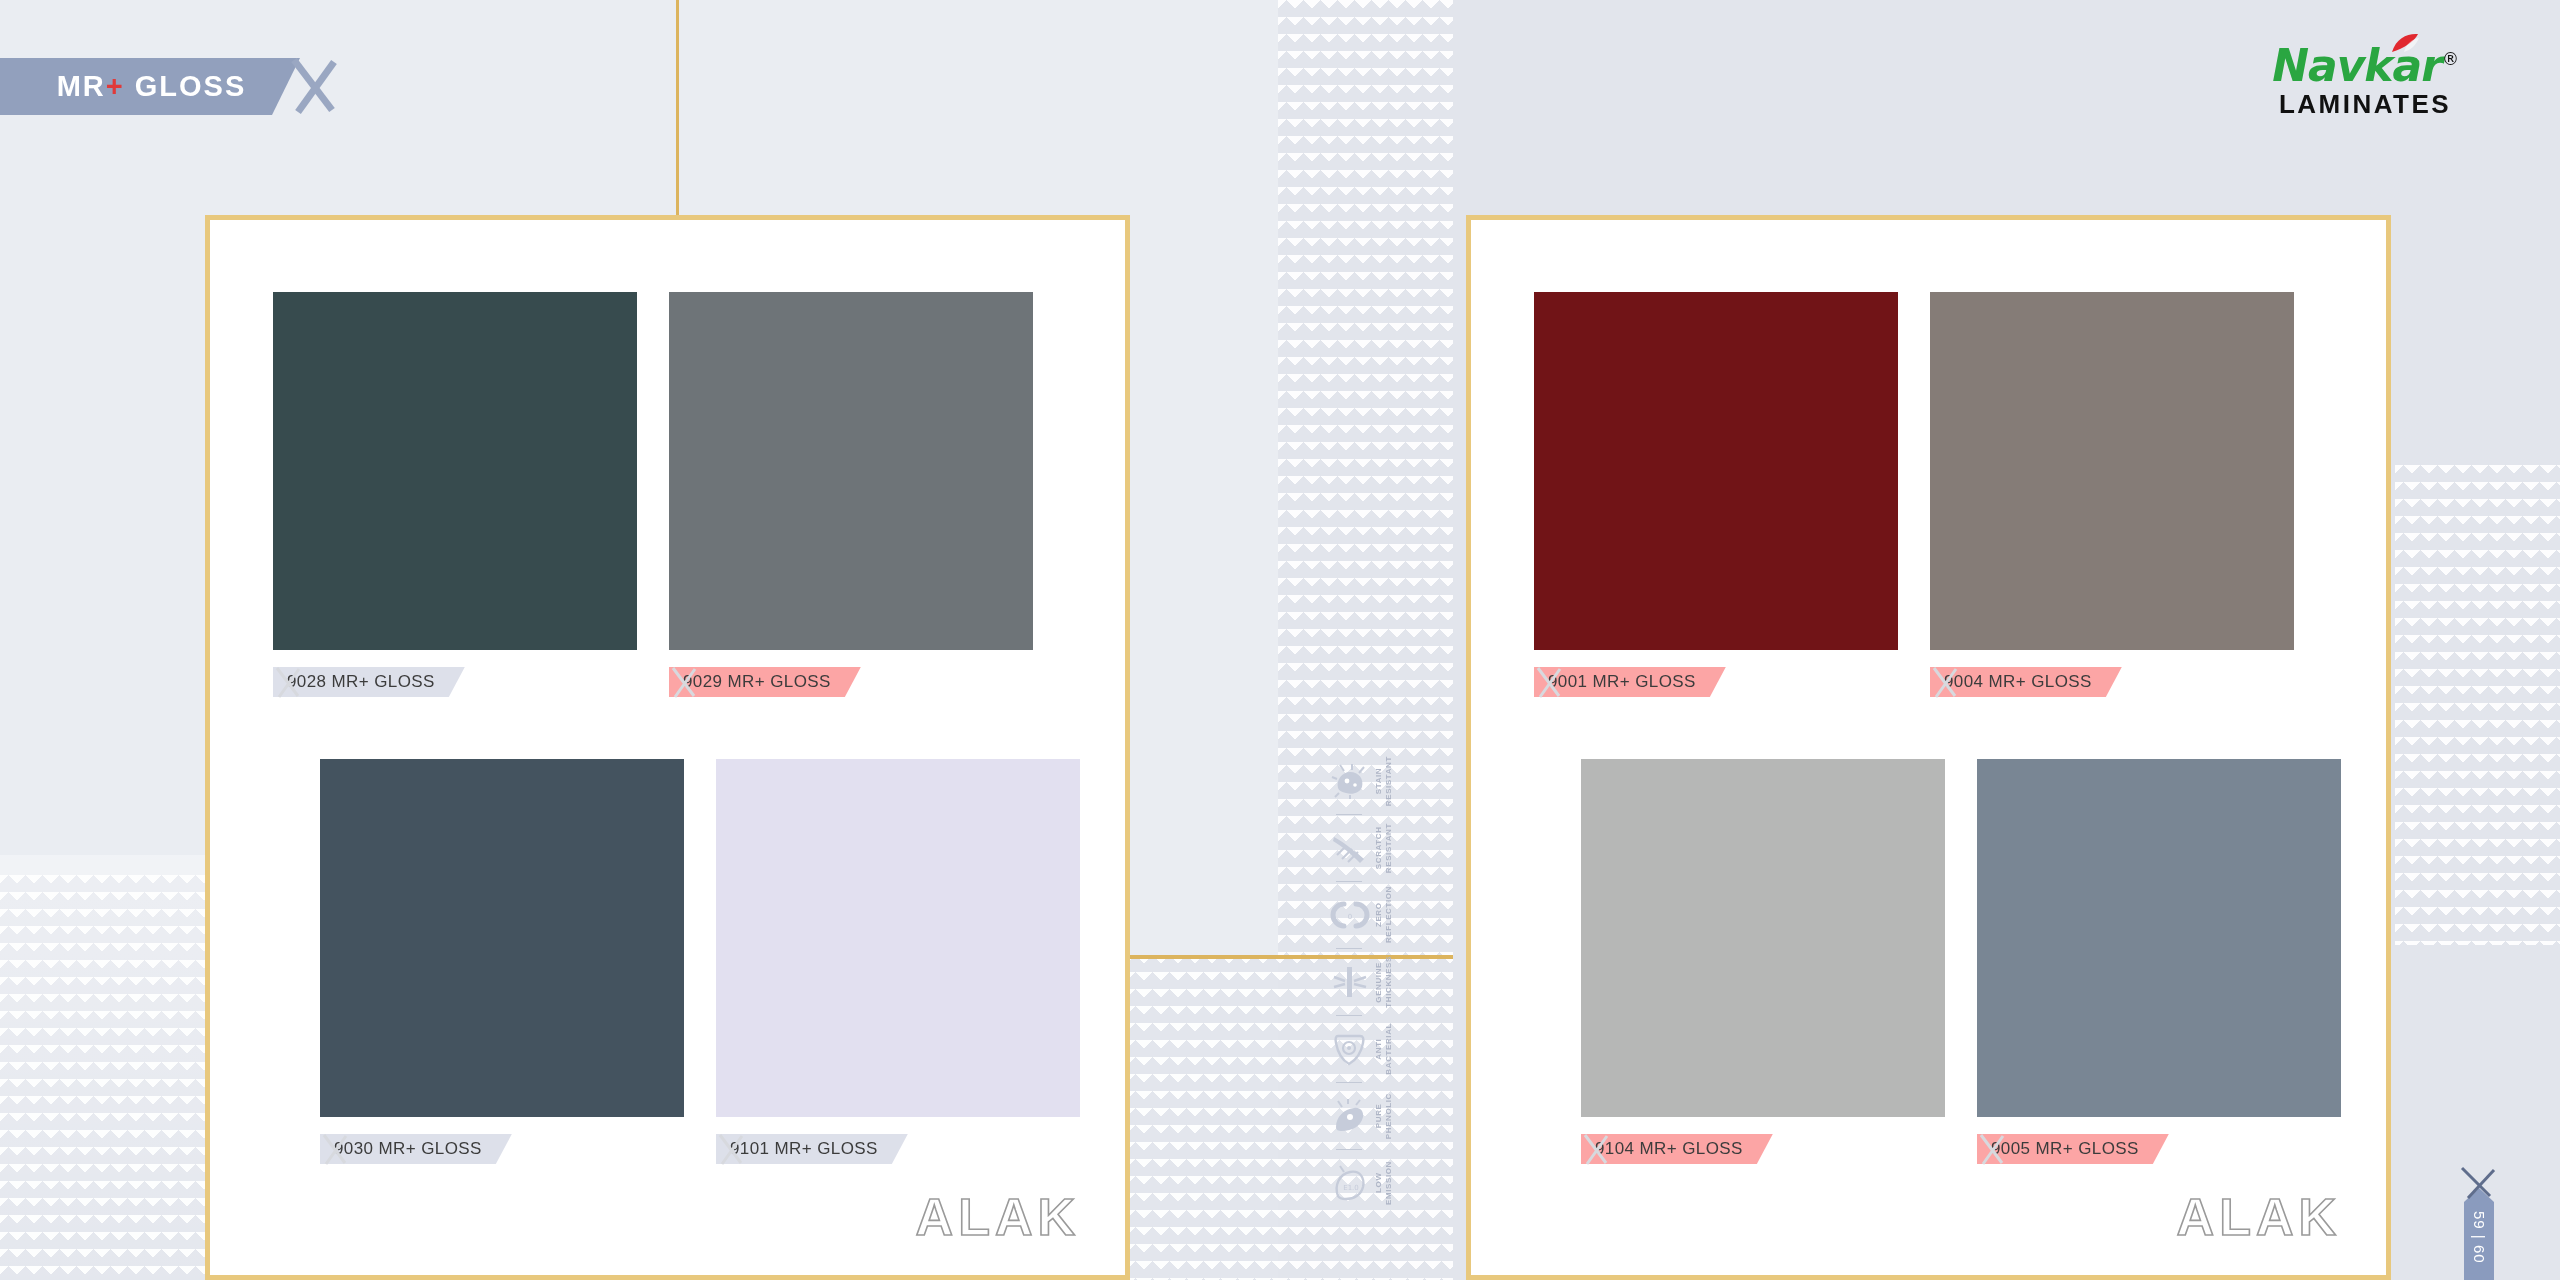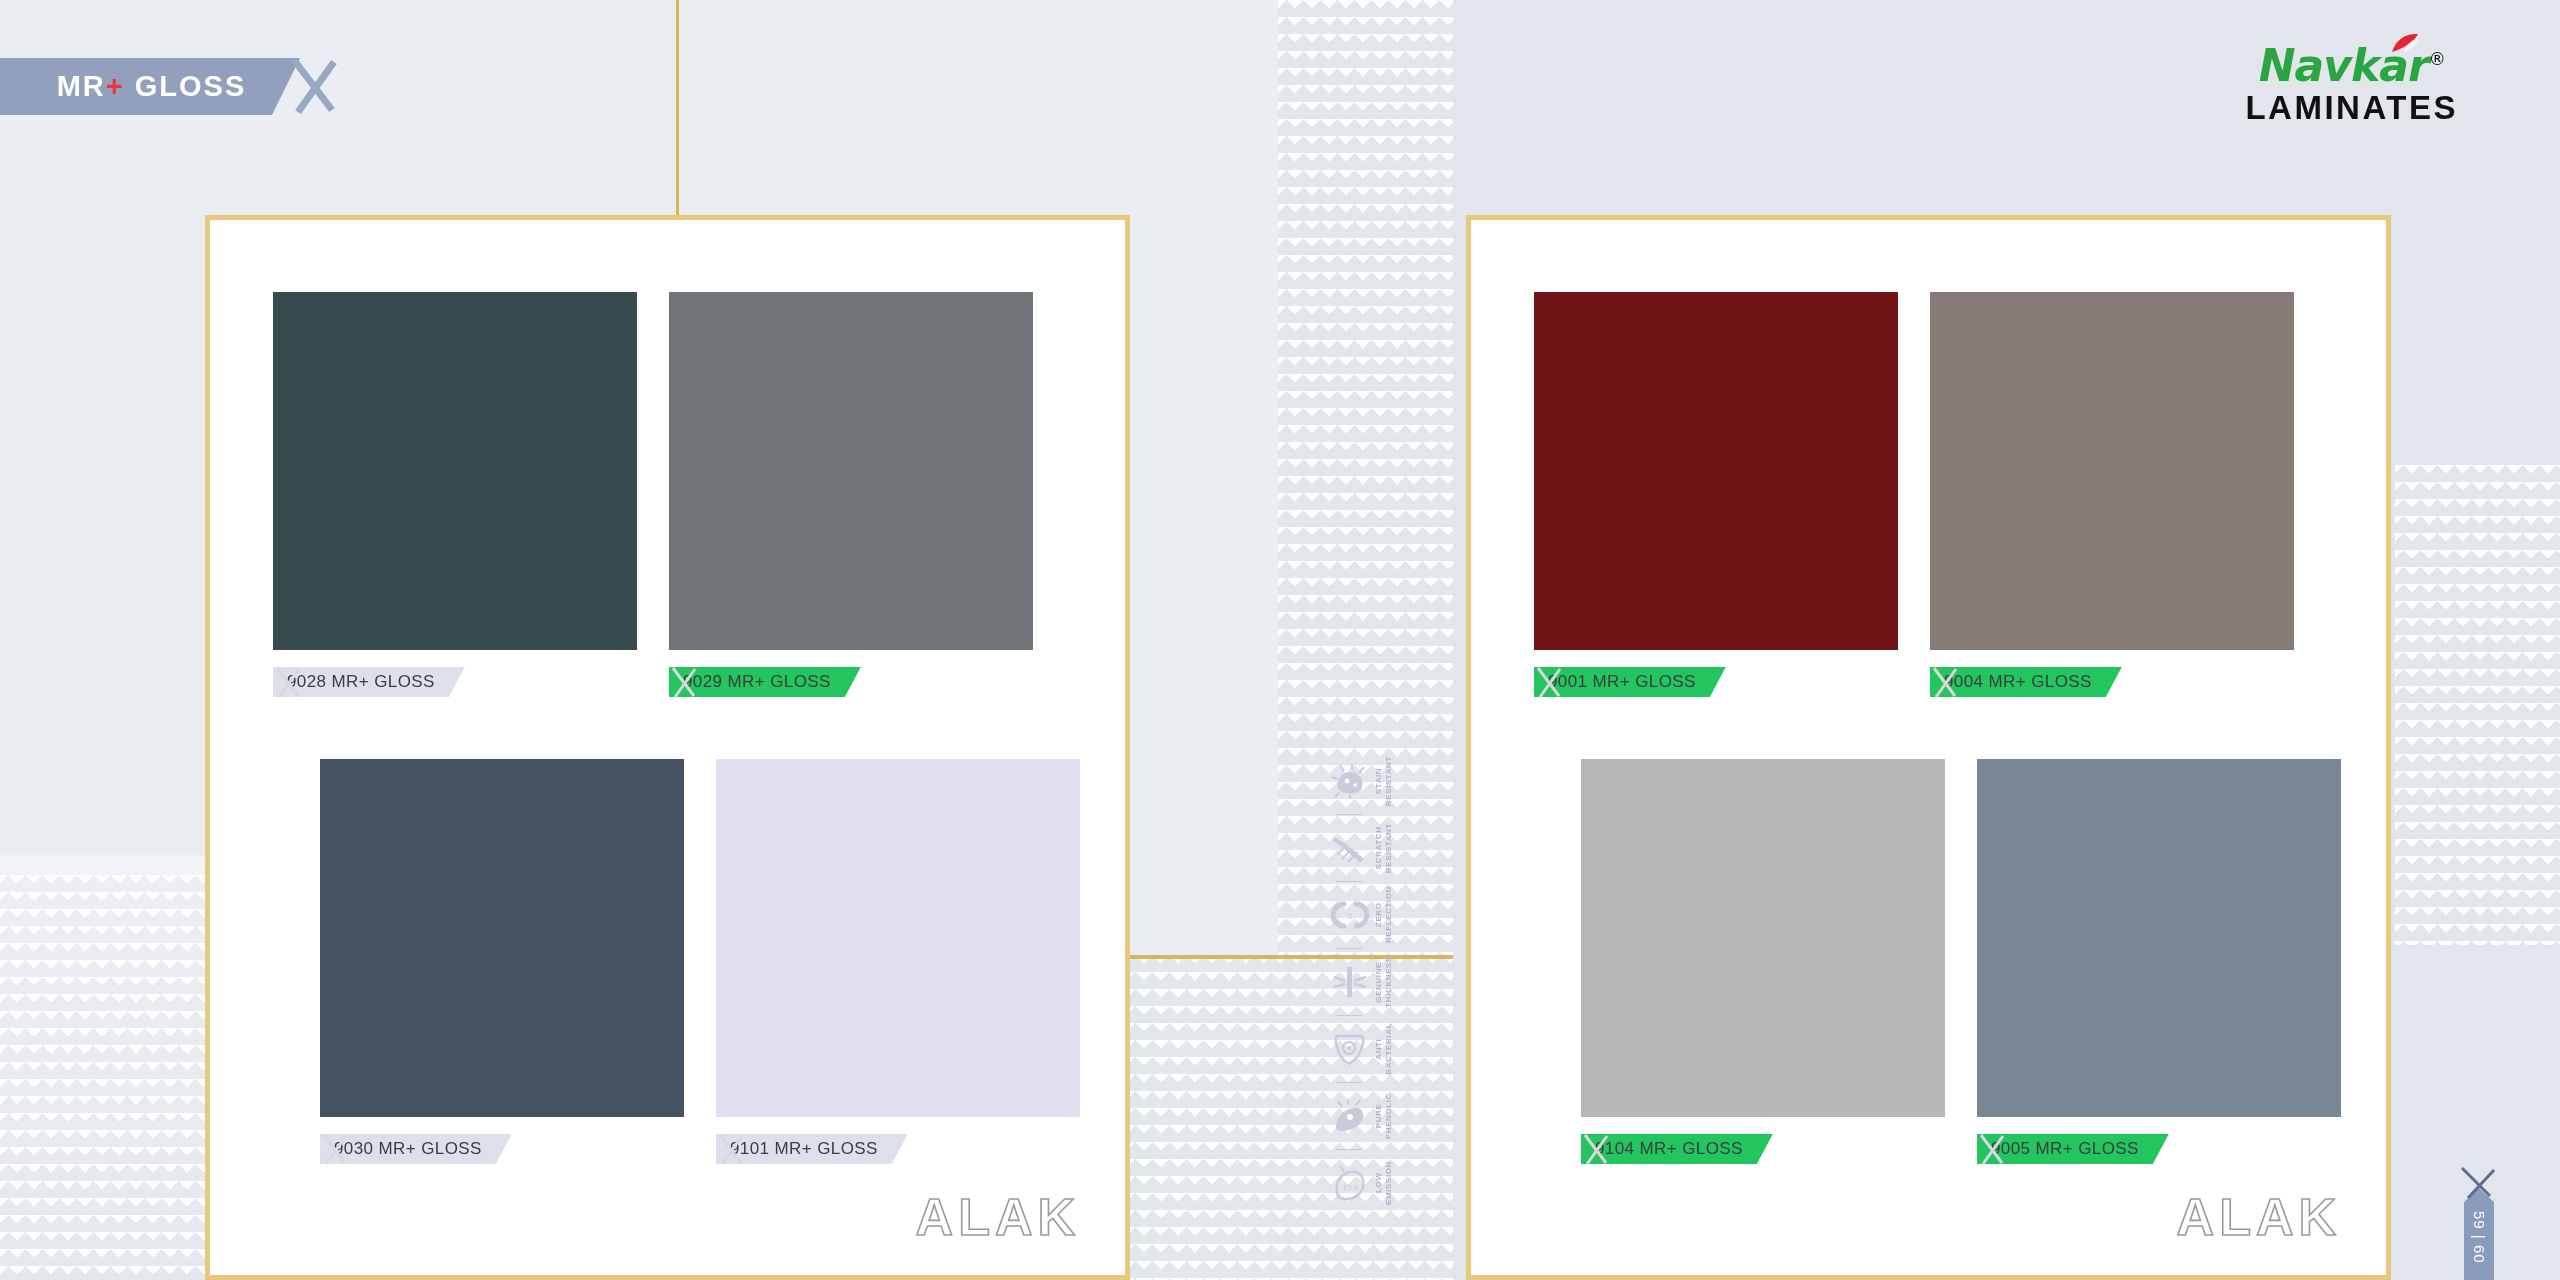--- a/index.html
+++ b/index.html
@@ -72,21 +72,21 @@
     font-family:"DejaVu Sans", sans-serif;
   }
   .logo .reg {
     font-size:17px; color:#111; vertical-align:super; font-style:normal;
     font-weight:normal;
   }
   .logo .leaf {
     position:absolute; right:38px; top:-12px; width:30px; height:22px;
   }
   .logo .lam {
-    font-size:33px; font-weight:bold; color:#111; letter-spacing:2.5px;
+    font-size:26px; font-weight:bold; color:#111; letter-spacing:2.5px;
     margin-top:3px;
   }
 
   
   .gold-vline {
     position:absolute; left:676px; top:0; width:3px; height:220px;
     background:#dcb45e;
   }
   .gold-vline2 {
     position:absolute; left:1127px; top:955px; width:3px; height:325px;
@@ -120,21 +120,21 @@
     position:relative; height:30px; margin-top:17px;
     display:flex; align-items:center;
   }
   .slabel {
     position:relative; display:inline-block;
     padding:5px 30px 5px 14px; font-size:17px; color:#3c3c3c;
     letter-spacing:.4px; white-space:nowrap;
     clip-path:polygon(0 0, 100% 0, calc(100% - 16px) 100%, 0 100%);
   }
   .slabel.cool { background:#dde0ea; }
-  .slabel.warm { background:#22c55e; }
+  .slabel.warm { background:#fca5a5; }
   .lbl-x { position:absolute; width:30px; height:34px; }
 
   .alak {
     position:absolute; right:45px; bottom:28px;
     font-size:52px; font-weight:bold; letter-spacing:5px;
     color:transparent;
     -webkit-text-stroke:1.6px #9a9a9a;
     font-family:Liberation Sans, sans-serif;
   }
 

